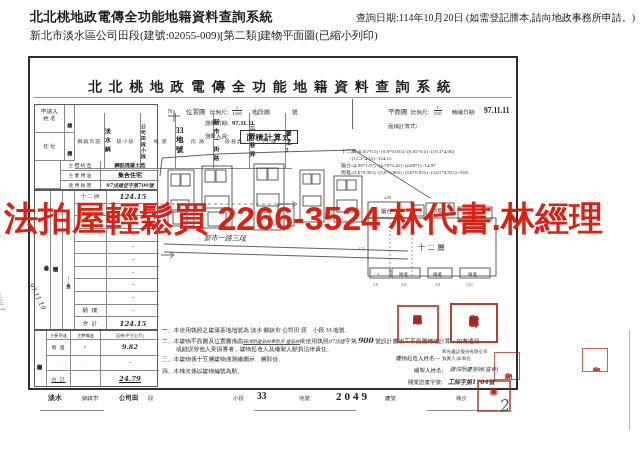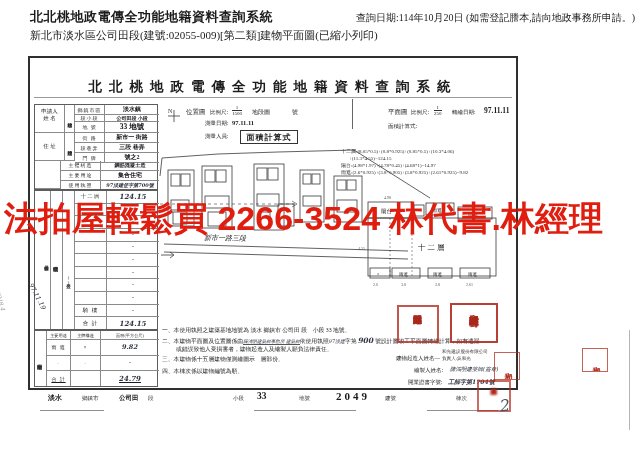--- a/index.html
+++ b/index.html
@@ -48,21 +48,21 @@
     <span>申請人</span><br>
     <span>姓 名</span>
   </div>
   <div class="a cbr cbb" style="left:0;top:28px;width:30px;height:28px;display:flex;align-items:center;justify-content:center;font-size:5.5px;">
     <span>住 址</span>
   </div>
   <div class="a cbr cbb" style="left:0;top:56px;width:26px;height:28px;"></div>
   <div class="a cbr cbb vt" style="left:30px;top:0;width:10px;height:28px;font-size:4.8px;line-height:10px;text-align:center;">建物標示</div>
   <div class="a cbr cbb vt" style="left:30px;top:28px;width:10px;height:28px;font-size:4.8px;line-height:10px;text-align:center;">建物門牌</div>
 
-  <div class="a" style="left:40px;top:0;width:84px;height:56px;display:flex;flex-direction:column;">
+  <div class="a" style="left:40px;top:8px;width:84px;height:56px;display:flex;flex-direction:row;">
     <div class="rowA" style="flex:1;">
       <span class="rl" style="width:30px;">鄉鎮市區</span>
       <span class="rv">淡水鎮</span>
       </div>
     <div class="rowA" style="flex:1;">
       <span class="rl" style="width:30px;">段小段</span>
       <span class="rv" style="font-size:5px;">公司田段 小段</span>
       </div>
     <div class="rowA" style="flex:1;">
       <span class="rl" style="width:30px;">地 號</span>

